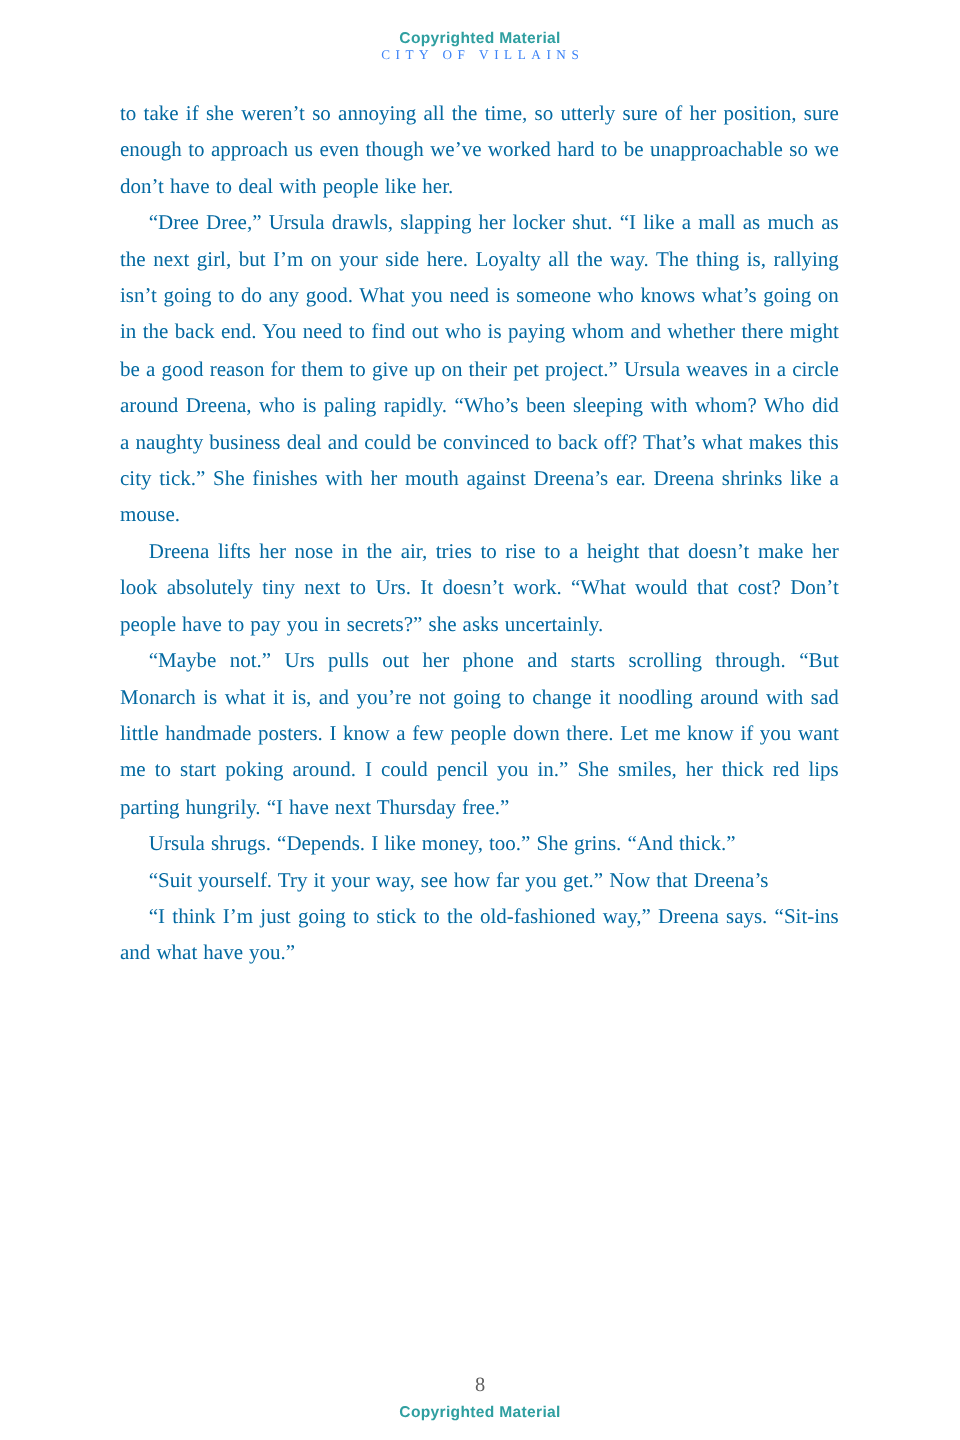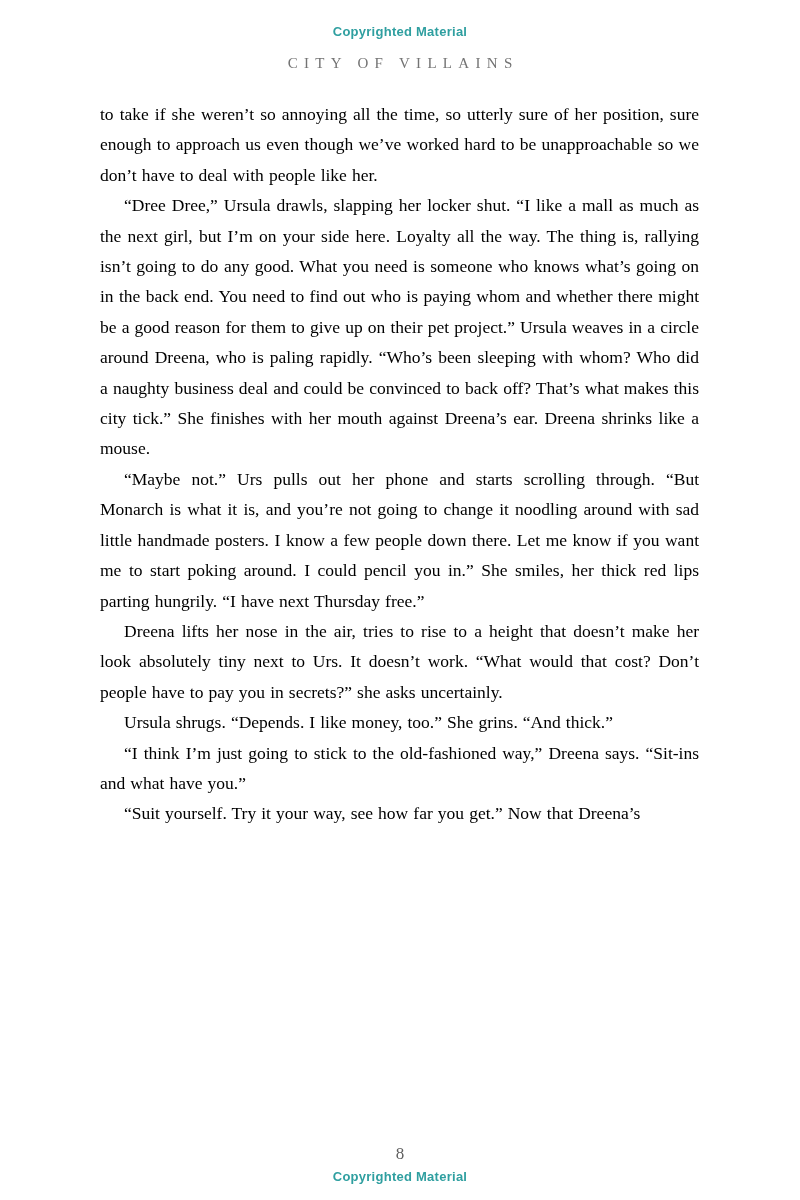--- a/index.html
+++ b/index.html
@@ -22,36 +22,36 @@
   }
   .copyright {
     font-family: "Liberation Sans", sans-serif;
     font-size: 13px;
     font-weight: bold;
     color: #2f9fa0;
     text-align: center;
     letter-spacing: 0.02em;
   }
   .book-title {
-    margin-top: 16px;
+    margin-top: 1px;
     text-align: center;
     font-family: "Liberation Serif", serif;
-    font-size: 15px;
-    color: #737373;
+    font-size: 11px;
+    color: #3b82f6;
     letter-spacing: 0.42em;
     text-indent: 0.42em; 
     white-space: nowrap;
   }
   main.body-text {
     flex: 1 1 auto;
     padding: 27px 101px 0 100px;
     text-align: justify;
     font-size: 17.5px;
     line-height: 30.4px;
-    color: #000000;
+    color: #0369a1;
     overflow: hidden;
   }
   main.body-text p {
     margin: 0;
     text-indent: 24px;
     word-spacing: 0.04em;
   }
   main.body-text p.no-indent {
     text-indent: 0;
   }
@@ -73,25 +73,25 @@
 <div class="page">
 
   <header>
     <div class="copyright top">Copyrighted Material</div>
     <div class="book-title">CITY OF VILLAINS</div>
   </header>
 
   <main class="body-text">
     <p class="no-indent">to take if she weren’t so annoying all the time, so utterly sure of her position, sure enough to approach us even though we’ve worked hard to be unapproachable so we don’t have to deal with people like her.</p>
     <p>“Dree Dree,” Ursula drawls, slapping her locker shut. “I like a mall as much as the next girl, but I’m on your side here. Loyalty all the way. The thing is, rallying isn’t going to do any good. What you need is someone who knows what’s going on in the back end. You need to find out who is paying whom and whether there might be a good reason for them to give up on their pet project.” Ursula weaves in a circle around Dreena, who is paling rapidly. “Who’s been sleeping with whom? Who did a naughty business deal and could be convinced to back off? That’s what makes this city tick.” She finishes with her mouth against Dreena’s ear. Dreena shrinks like a mouse.</p>
+    <p>Dreena lifts her nose in the air, tries to rise to a height that doesn’t make her look absolutely tiny next to Urs. It doesn’t work. “What would that cost? Don’t people have to pay you in secrets?” she asks uncertainly.</p>
     <p>“Maybe not.” Urs pulls out her phone and starts scrolling through. “But Monarch is what it is, and you’re not going to change it noodling around with sad little handmade posters. I know a few people down there. Let me know if you want me to start poking around. I could pencil you in.” She smiles, her thick red lips parting hungrily. “I have next Thursday free.”</p>
-    <p>Dreena lifts her nose in the air, tries to rise to a height that doesn’t make her look absolutely tiny next to Urs. It doesn’t work. “What would that cost? Don’t people have to pay you in secrets?” she asks uncertainly.</p>
     <p>Ursula shrugs. “Depends. I like money, too.” She grins. “And thick.”</p>
+    <p>“Suit yourself. Try it your way, see how far you get.” Now that Dreena’s</p>
     <p>“I think I’m just going to stick to the old-fashioned way,” Dreena says. “Sit-ins and what have you.”</p>
-    <p>“Suit yourself. Try it your way, see how far you get.” Now that Dreena’s</p>
   </main>
 
   <footer class="page-footer">
     <div class="page-number">8</div>
     <div class="copyright bottom">Copyrighted Material</div>
   </footer>
 
 </div>
 
 </body></html>

